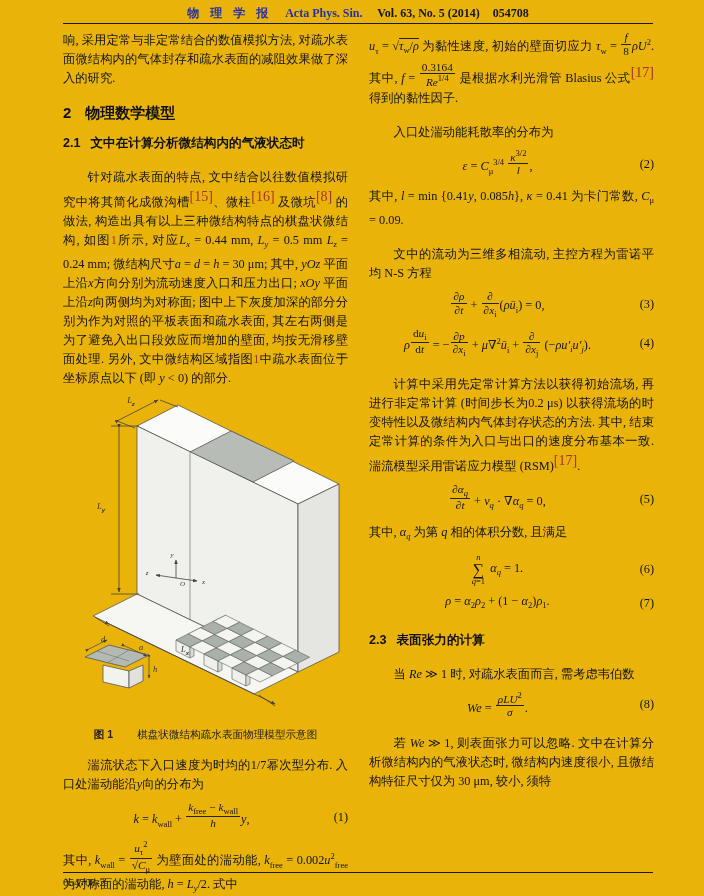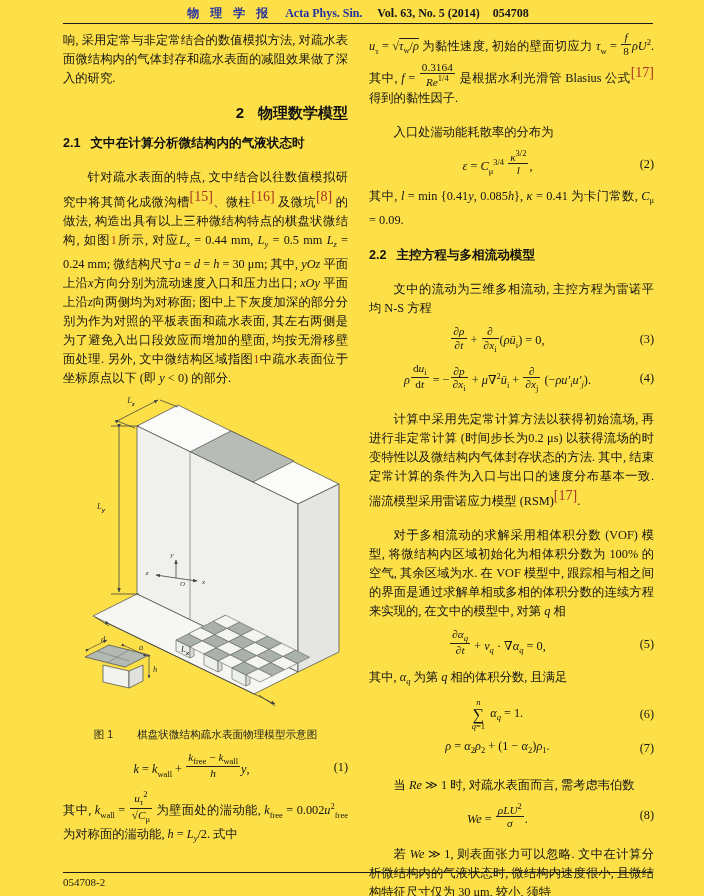--- a/index.html
+++ b/index.html
@@ -1,17 +1,17 @@
 <!DOCTYPE html>
 <html><head>
 <meta charset="utf-8">
 <style>
   html,body{margin:0;padding:0;}
   body{width:704px;height:896px;background:#ffffff;overflow:hidden;}
-  .page{position:relative;width:704px;height:896px;background:#fde047;
+  .page{position:relative;width:704px;height:896px;background:#eab308;
         font-family:"Liberation Serif","DejaVu Serif",serif;color:#141414;}
 
   
   .hdr{position:absolute;top:5px;left:63px;width:590px;text-align:center;
        font-size:12px;font-weight:bold;white-space:nowrap;}
   .hdr .cn{color:#2431a4;letter-spacing:4px;margin-right:10px;}
   .hdr .en{color:#2431a4;margin-right:12px;}
   .hdr .vol{color:#15151c;margin-right:10px;}
   .hdr .art{color:#15151c;}
   .hdr-rule{position:absolute;top:23px;left:63px;width:590px;border-top:1.5px solid #1a1a1a;}
@@ -20,21 +20,21 @@
 
   
   .col{position:absolute;top:31px;width:285px;font-size:12.3px;line-height:19px;text-align:justify;}
   .col-l{left:63px;}
   .col-r{left:369px;}
   p{margin:0;}
   p.ind{text-indent:2em;margin-top:15px;}
 
   
   .sec{margin:15px 0 11px 0;font-family:"Liberation Sans","DejaVu Sans",sans-serif;
-       font-size:15px;font-weight:600;color:#111;text-align:right;}
+       font-size:15px;font-weight:600;color:#111;text-align:left;}
   .sec .no{margin-right:14px;}
   .sub{margin:12px 0 9px 0;font-family:"Liberation Sans","DejaVu Sans",sans-serif;
        font-size:12.6px;font-weight:700;color:#111;text-align:left;}
   .sub .no{margin-right:10px;}
 
   
   i{font-family:"Liberation Serif","DejaVu Serif",serif;}
   sup.ref{color:#a93226;font-size:14px;font-weight:normal;}
   .figref{color:#a93226;}
   sub,sup{font-size:8.5px;}
@@ -48,21 +48,21 @@
   .sum .sig{font-size:16px;line-height:0.95;font-style:normal;}
   .eq{display:flex;align-items:center;margin:7px 0;}
   .eq .eq-body{flex:1;text-align:center;}
   .eq .eq-no{width:28px;text-align:right;}
 
   
   .figure{margin:6px 0 2px 0;}
   .figure svg{display:block;}
   .figcap{text-align:center;font-size:10.6px;line-height:14px;margin:3px 0 10px 0;
            font-family:"Liberation Sans","DejaVu Sans",sans-serif;color:#222;}
-  .figcap .flabel{font-weight:400;margin-right:24px;}
+  .figcap .flabel{font-weight:700;margin-right:24px;}
   svg text{font-family:"Liberation Serif","DejaVu Serif",serif;font-style:italic;fill:#333;}
   svg .lbl{font-size:8.5px;}
   svg .axlbl{font-size:7px;}
   svg .sub{font-size:6px;}
 </style>
 </head>
 <body>
 
 <div class="page">
 
@@ -179,69 +179,69 @@
         </g>
         <text class="lbl" x="40" y="248" text-anchor="middle">d</text>
         <text class="lbl" x="78" y="256" text-anchor="middle">a</text>
         <text class="lbl" x="90" y="278">h</text>
       </svg>
       <div class="figcap">
         <span class="flabel">图 1</span><span>棋盘状微结构疏水表面物理模型示意图</span>
       </div>
     </div>
 
+    <p class="ind">湍流状态下入口速度为时均的1/7幂次型分布. 入口处湍动能沿<i>y</i>向的分布为</p>
     <div class="eq">
       <span class="eq-body"><i>k</i> = <i>k</i><sub>wall</sub> + <span class="frac"><span class="num"><i>k</i><sub>free</sub> − <i>k</i><sub>wall</sub></span><span class="den"><i>h</i></span></span><i>y</i>,</span>
       <span class="eq-no">(1)</span>
     </div>
     <p>其中, <i>k</i><sub>wall</sub> = <span class="frac"><span class="num"><i>u</i><sub>τ</sub><sup>2</sup></span><span class="den">√<span class="ol"><i>C</i><sub>μ</sub></span></span></span> 为壁面处的湍动能, <i>k</i><sub>free</sub> = 0.002<i>u</i><sup>2</sup><sub>free</sub> 为对称面的湍动能, <i>h</i> = <i>L<sub>y</sub></i>/2. 式中</p>
   </div>
 
   <div class="col col-r">
     <p><i>u</i><sub>τ</sub> = <span style="white-space:nowrap">√<span class="ol"><i>τ</i><sub>w</sub>/<i>ρ</i></span></span> 为黏性速度, 初始的壁面切应力 <i>τ</i><sub>w</sub> = <span class="frac"><span class="num"><i>f</i></span><span class="den">8</span></span><i>ρU</i><sup>2</sup>. 其中, <i>f</i> = <span class="frac"><span class="num">0.3164</span><span class="den"><i>Re</i><sup>1/4</sup></span></span> 是根据水利光滑管 Blasius 公式<sup class="ref">[17]</sup> 得到的黏性因子.</p>
     <p class="ind">入口处湍动能耗散率的分布为</p>
     <div class="eq">
       <span class="eq-body"><i>ε</i> = <i>C</i><sub>μ</sub><sup>3/4</sup> <span class="frac"><span class="num"><i>κ</i><sup>3/2</sup></span><span class="den"><i>l</i></span></span>,</span>
       <span class="eq-no">(2)</span>
     </div>
     <p>其中, <i>l</i> = min {0.41<i>y</i>, 0.085<i>h</i>}, <i>κ</i> = 0.41 为卡门常数, <i>C</i><sub>μ</sub> = 0.09.</p>
 
-    <div class="sub" style="margin-top:16px;">
-      <span class="no">2.2</span><span>主控方程与多相流动模型</span>
-    </div>
 
     <p class="ind">文中的流动为三维多相流动, 主控方程为雷诺平均 N-S 方程</p>
     <div class="eq">
       <span class="eq-body"><span class="frac"><span class="num">∂<i>ρ</i></span><span class="den">∂<i>t</i></span></span> + <span class="frac"><span class="num">∂</span><span class="den">∂<i>x</i><sub>i</sub></span></span>(<i>ρū</i><sub>i</sub>) = 0,</span>
       <span class="eq-no">(3)</span>
     </div>
     <div class="eq">
       <span class="eq-body"><i>ρ</i><span class="frac"><span class="num">d<i>u</i><sub>i</sub></span><span class="den">d<i>t</i></span></span> = −<span class="frac"><span class="num">∂<i>p</i></span><span class="den">∂<i>x</i><sub>i</sub></span></span> + <i>μ</i>∇<sup>2</sup><i>ū</i><sub>i</sub> + <span class="frac"><span class="num">∂</span><span class="den">∂<i>x</i><sub>j</sub></span></span> (−<i>ρu′<sub>i</sub>u′<sub>j</sub></i>).</span>
       <span class="eq-no">(4)</span>
     </div>
     <p class="ind">计算中采用先定常计算方法以获得初始流场, 再进行非定常计算 (时间步长为0.2 μs) 以获得流场的时变特性以及微结构内气体封存状态的方法. 其中, 结束定常计算的条件为入口与出口的速度分布基本一致. 湍流模型采用雷诺应力模型 (RSM)<sup class="ref">[17]</sup>.</p>
-    <p class="ind">对于多相流动的求解采用相体积分数 (VOF) 模型, 将微结构内区域初始化为相体积分数为 100% 的空气, 其余区域为水. 在 VOF 模型中, 跟踪相与相之间的界面是通过求解单相或多相的体积分数的连续方程来实现的, 在文中的模型中, 对第 <i>q</i> 相</p>
     <div class="eq">
       <span class="eq-body"><span class="frac"><span class="num">∂<i>α<sub>q</sub></i></span><span class="den">∂<i>t</i></span></span> + <i>v<sub>q</sub></i> · ∇<i>α<sub>q</sub></i> = 0,</span>
       <span class="eq-no">(5)</span>
     </div>
     <p>其中, <i>α<sub>q</sub></i> 为第 <i>q</i> 相的体积分数, 且满足</p>
     <div class="eq">
       <span class="eq-body"><span class="sum">
             <span class="slim"><i>n</i></span>
             <span class="sig">∑</span>
             <span class="slim"><i>q</i>=1</span>
           </span> <i>α<sub>q</sub></i> = 1.</span>
       <span class="eq-no">(6)</span>
     </div>
     <div class="eq">
       <span class="eq-body"><i>ρ</i> = <i>α</i><sub>2</sub><i>ρ</i><sub>2</sub> + (1 − <i>α</i><sub>2</sub>)<i>ρ</i><sub>1</sub>.</span>
       <span class="eq-no">(7)</span>
     </div>
 
+    <div class="sub" style="margin-top:15px;">
+      <span class="no">2.3</span><span>表面张力的计算</span>
+    </div>
 
     <p class="ind">当 <i>Re</i> ≫ 1 时, 对疏水表面而言, 需考虑韦伯数</p>
     <div class="eq">
       <span class="eq-body"><i>We</i> = <span class="frac"><span class="num"><i>ρLU</i><sup>2</sup></span><span class="den"><i>σ</i></span></span>.</span>
       <span class="eq-no">(8)</span>
     </div>
     <p class="ind">若 <i>We</i> ≫ 1, 则表面张力可以忽略. 文中在计算分析微结构内的气液状态时, 微结构内速度很小, 且微结构特征尺寸仅为 30 μm,  较小, 须特</p>
   </div>
 
   <div class="ftr-rule"></div>

